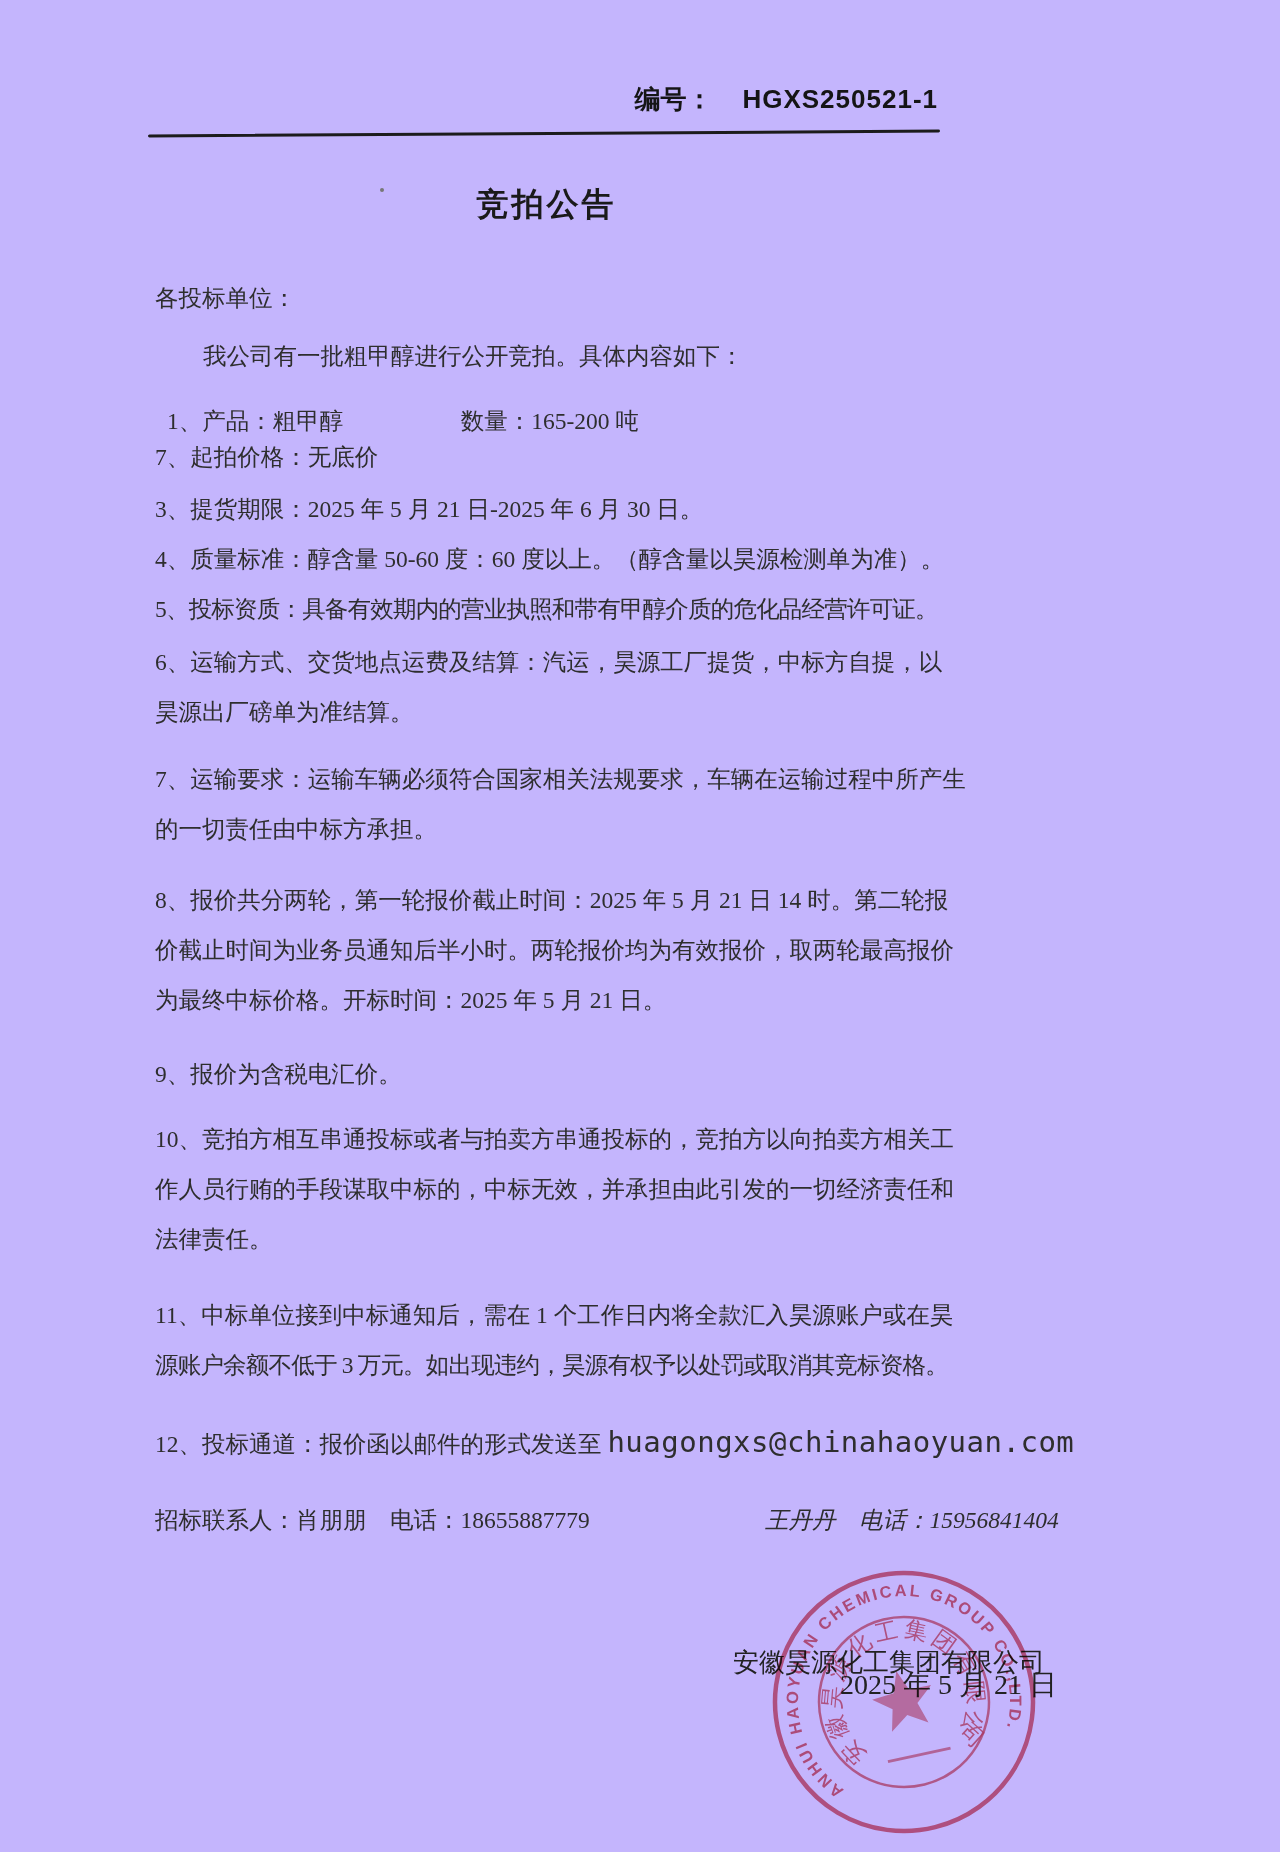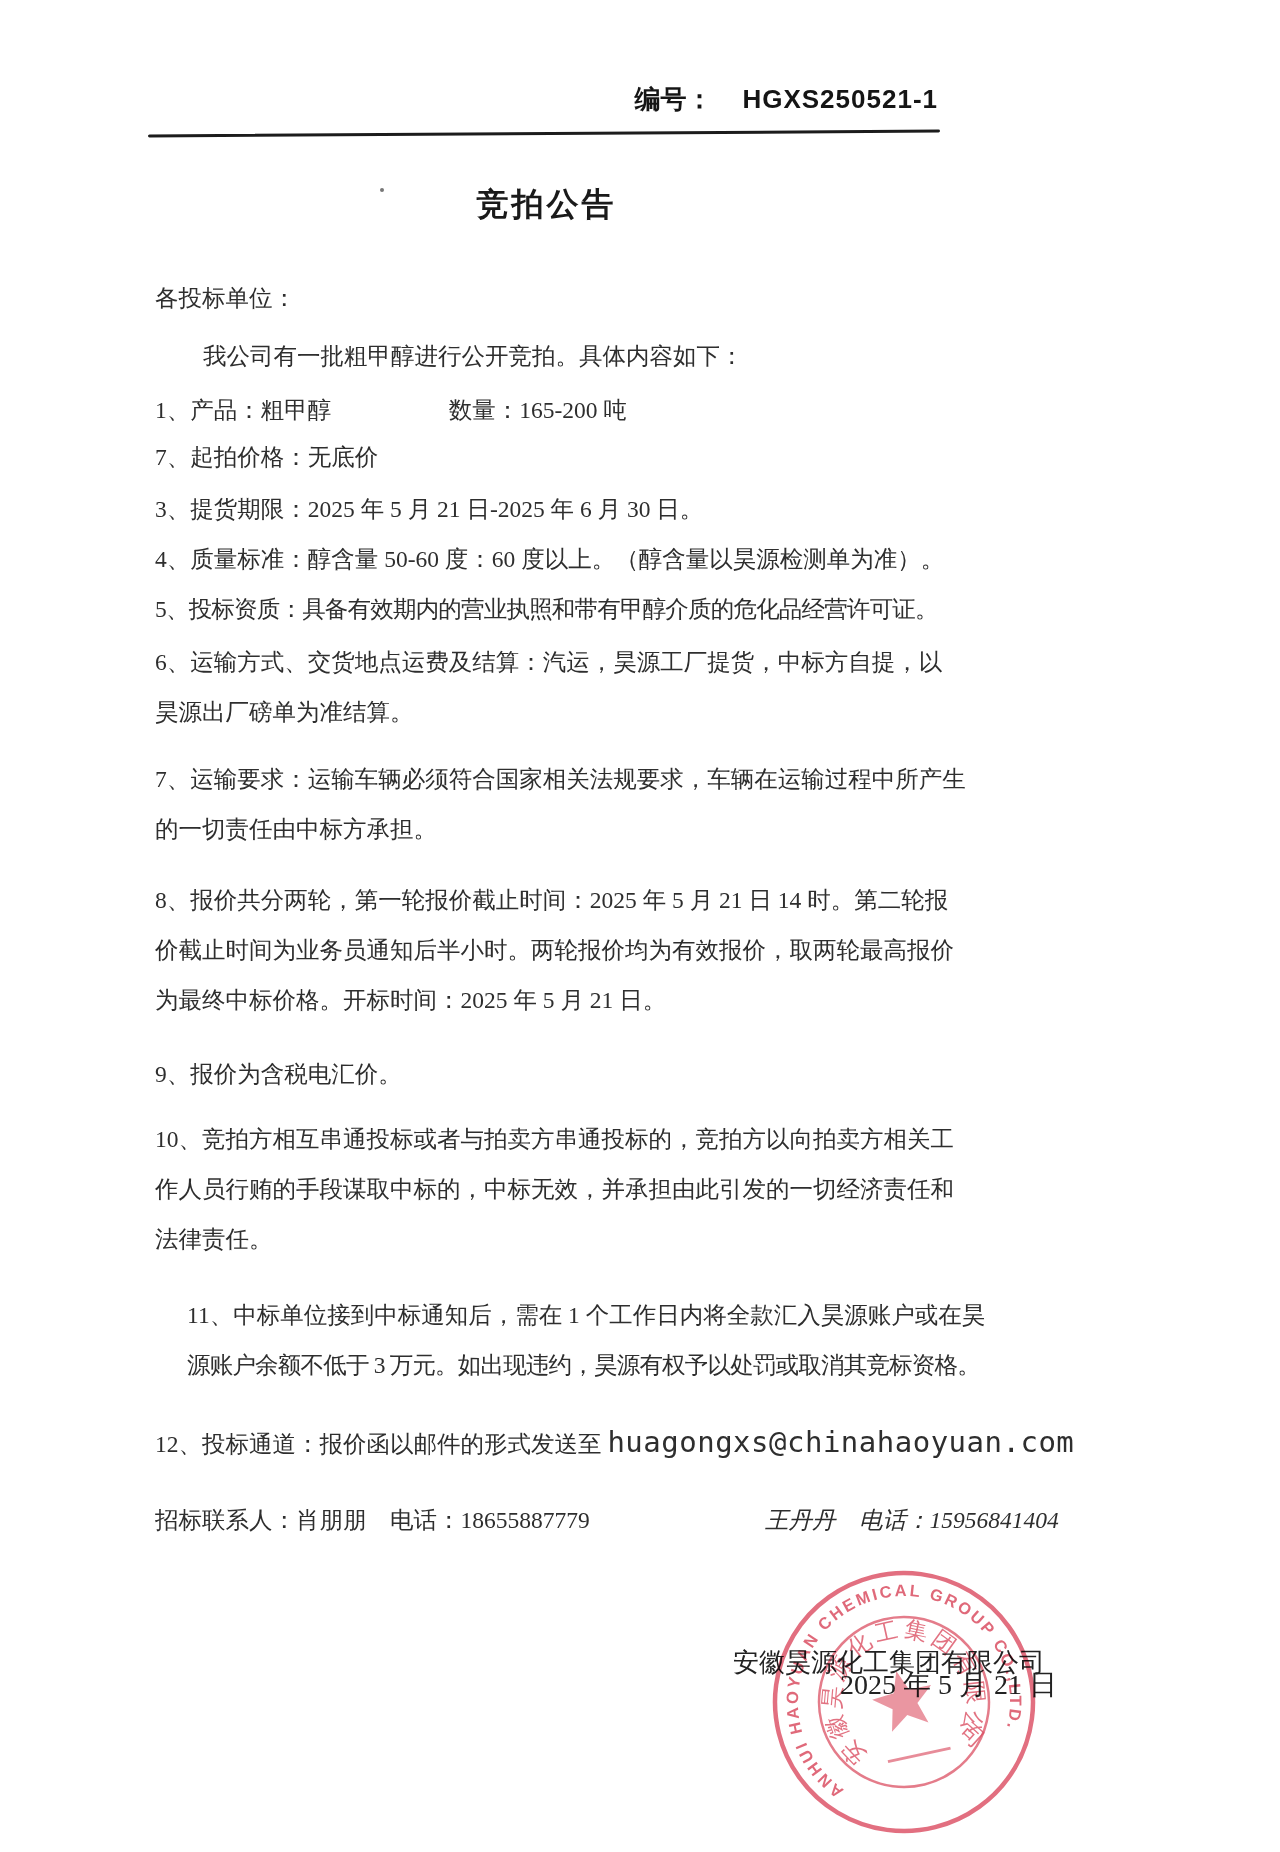--- a/index.html
+++ b/index.html
@@ -1,18 +1,18 @@
 <!DOCTYPE html>
 <html><head>
 <meta charset="utf-8">
 <style>
   html,body{margin:0;padding:0;background:#e8e8e8;}
   .page{
     position:relative;width:1280px;height:1852px;margin:0 auto;
-    background:#ffffff;overflow:hidden;
+    background:#c4b5fd;overflow:hidden;
     font-family:"Liberation Serif","DejaVu Serif",serif;
     color:#2b2b2b;
   }
   
   .doc-header{position:absolute;top:82px;left:155px;width:783px;text-align:right;
     font-family:"Liberation Sans","DejaVu Sans",sans-serif;font-weight:bold;
     font-size:26px;color:#151515;white-space:nowrap;}
   .doc-header .num{margin-left:30px;letter-spacing:1px;}
   .header-rule{position:absolute;left:148px;top:132px;width:792px;height:3px;
     background:#1c1c1c;transform:rotate(-0.35deg);border-radius:2px;}
@@ -52,21 +52,21 @@
   <div class="speck"></div>
 
   <div class="para" style="top:273px;">
     <div class="line">各投标单位：</div>
   </div>
 
   <div class="para indent" style="top:331px;">
     <div class="line">我公司有一批粗甲醇进行公开竞拍。具体内容如下：</div>
   </div>
 
-  <div class="para" style="top:385px;">
+  <div class="para" style="top:396px;margin-left:12px;">
     <div class="line">1、产品：粗甲醇　　　　　数量：165-200 吨</div>
   </div>
 
   <div class="para" style="top:432px;">
     <div class="line">7、起拍价格：无底价</div>
   </div>
 
   <div class="para" style="top:484px;font-family:Liberation Serif, serif;">
     <div class="line">3、提货期限：2025 年 5 月 21 日-2025 年 6 月 30 日。</div>
   </div>
@@ -98,21 +98,21 @@
   <div class="para" style="top:1049px;">
     <div class="line">9、报价为含税电汇价。</div>
   </div>
 
   <div class="para" style="top:1114px;">
     <div class="line fill">10、竞拍方相互串通投标或者与拍卖方串通投标的，竞拍方以向拍卖方相关工</div>
     <div class="line fill">作人员行贿的手段谋取中标的，中标无效，并承担由此引发的一切经济责任和</div>
     <div class="line">法律责任。</div>
   </div>
 
-  <div class="para" style="top:1290px;margin-left:32px;">
+  <div class="para" style="top:1290px;">
     <div class="line fill">11、中标单位接到中标通知后，需在 1 个工作日内将全款汇入昊源账户或在昊</div>
     <div class="line tight">源账户余额不低于 3 万元。如出现违约，昊源有权予以处罚或取消其竞标资格。</div>
   </div>
 
   <div class="para" style="top:1417px;">
     <div class="line"><span>12、投标通道：报价函以邮件的形式发送至 </span><span class="email">huagongxs@chinahaoyuan.com</span></div>
   </div>
 
   <div class="para contacts" style="top:1495px;">
     <div class="line">招标联系人：肖朋朋　电话：18655887779</div>

